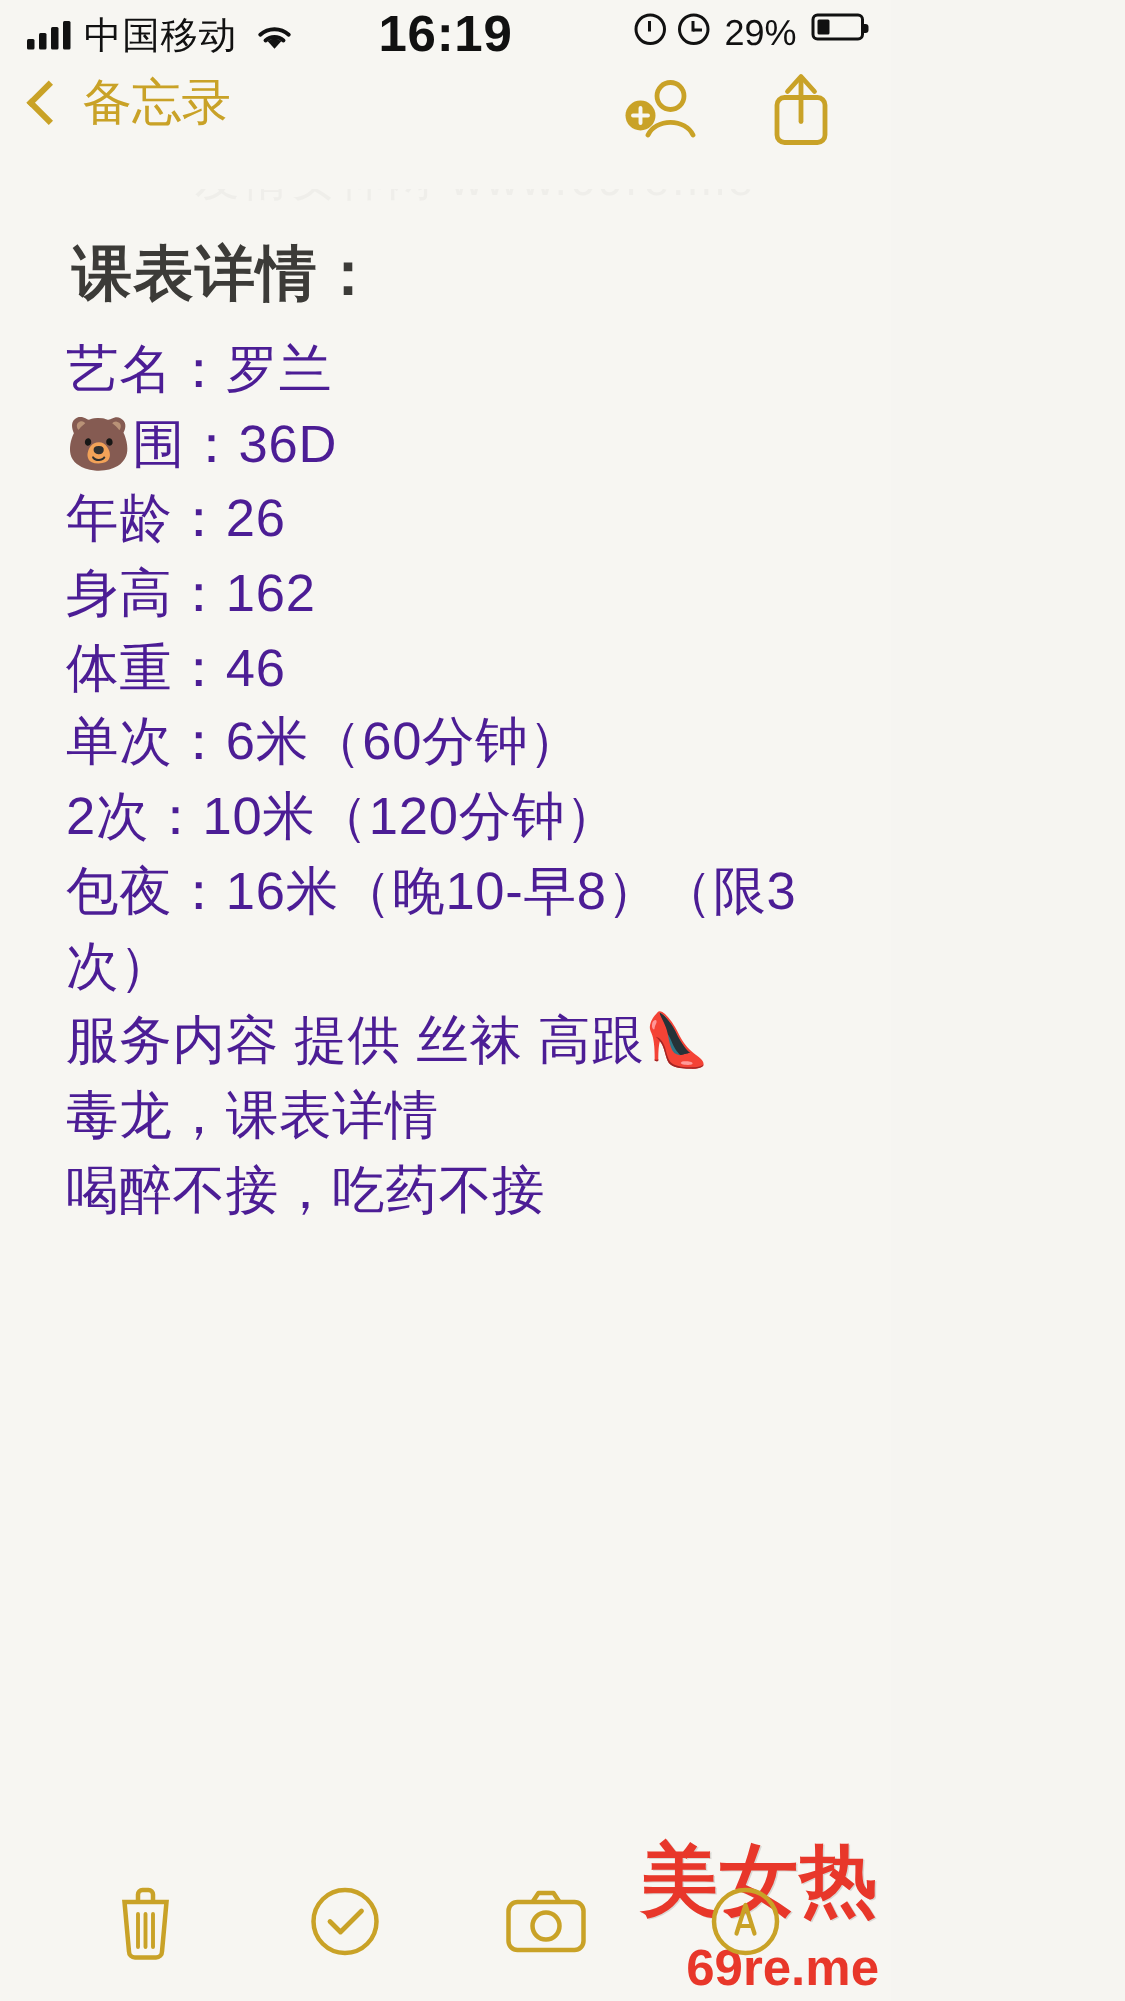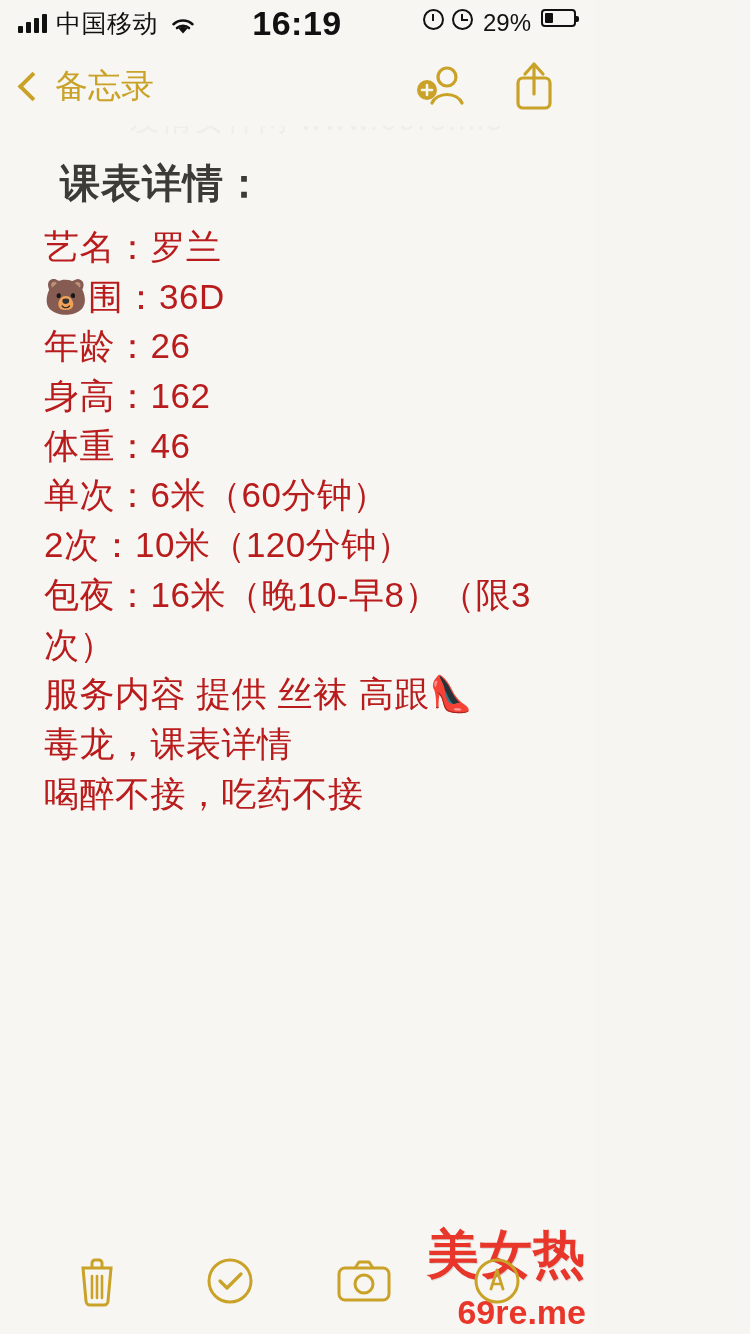--- a/index.html
+++ b/index.html
@@ -139,21 +139,21 @@
     width: 29%;
     background: #111;
     border-radius: 1px;
   }
 
   
   .navbar {
     flex: 0 0 80px;
     height: 80px;
     display: flex;
-    align-items: center;
+    align-items: flex-start;
     padding: 0 22px;
     box-sizing: border-box;
     position: relative;
   }
   .back {
     display: flex;
     align-items: center;
     color: #c9a227;
     cursor: pointer;
   }
@@ -191,26 +191,26 @@
     padding: 18px 44px 0 44px;
     box-sizing: border-box;
     overflow: hidden;
     position: relative;
   }
   .note-title {
     font-size: 40px;
     font-weight: 700;
     color: #3c3b38;
     letter-spacing: 1px;
-    margin: 14px 0 14px 16px;
+    margin: 14px 0 14px 4px;
     line-height: 1.25;
   }
   .note-line {
     font-size: 35px;
-    color: #b91c1c;
+    color: #4c1d95;
     line-height: 1.42;
     letter-spacing: 0.5px;
     white-space: pre-wrap;
   }
   .watermark-top {
     position: absolute;
     top: -26px;
     left: 130px;
     font-size: 30px;
     color: #efeeea;

